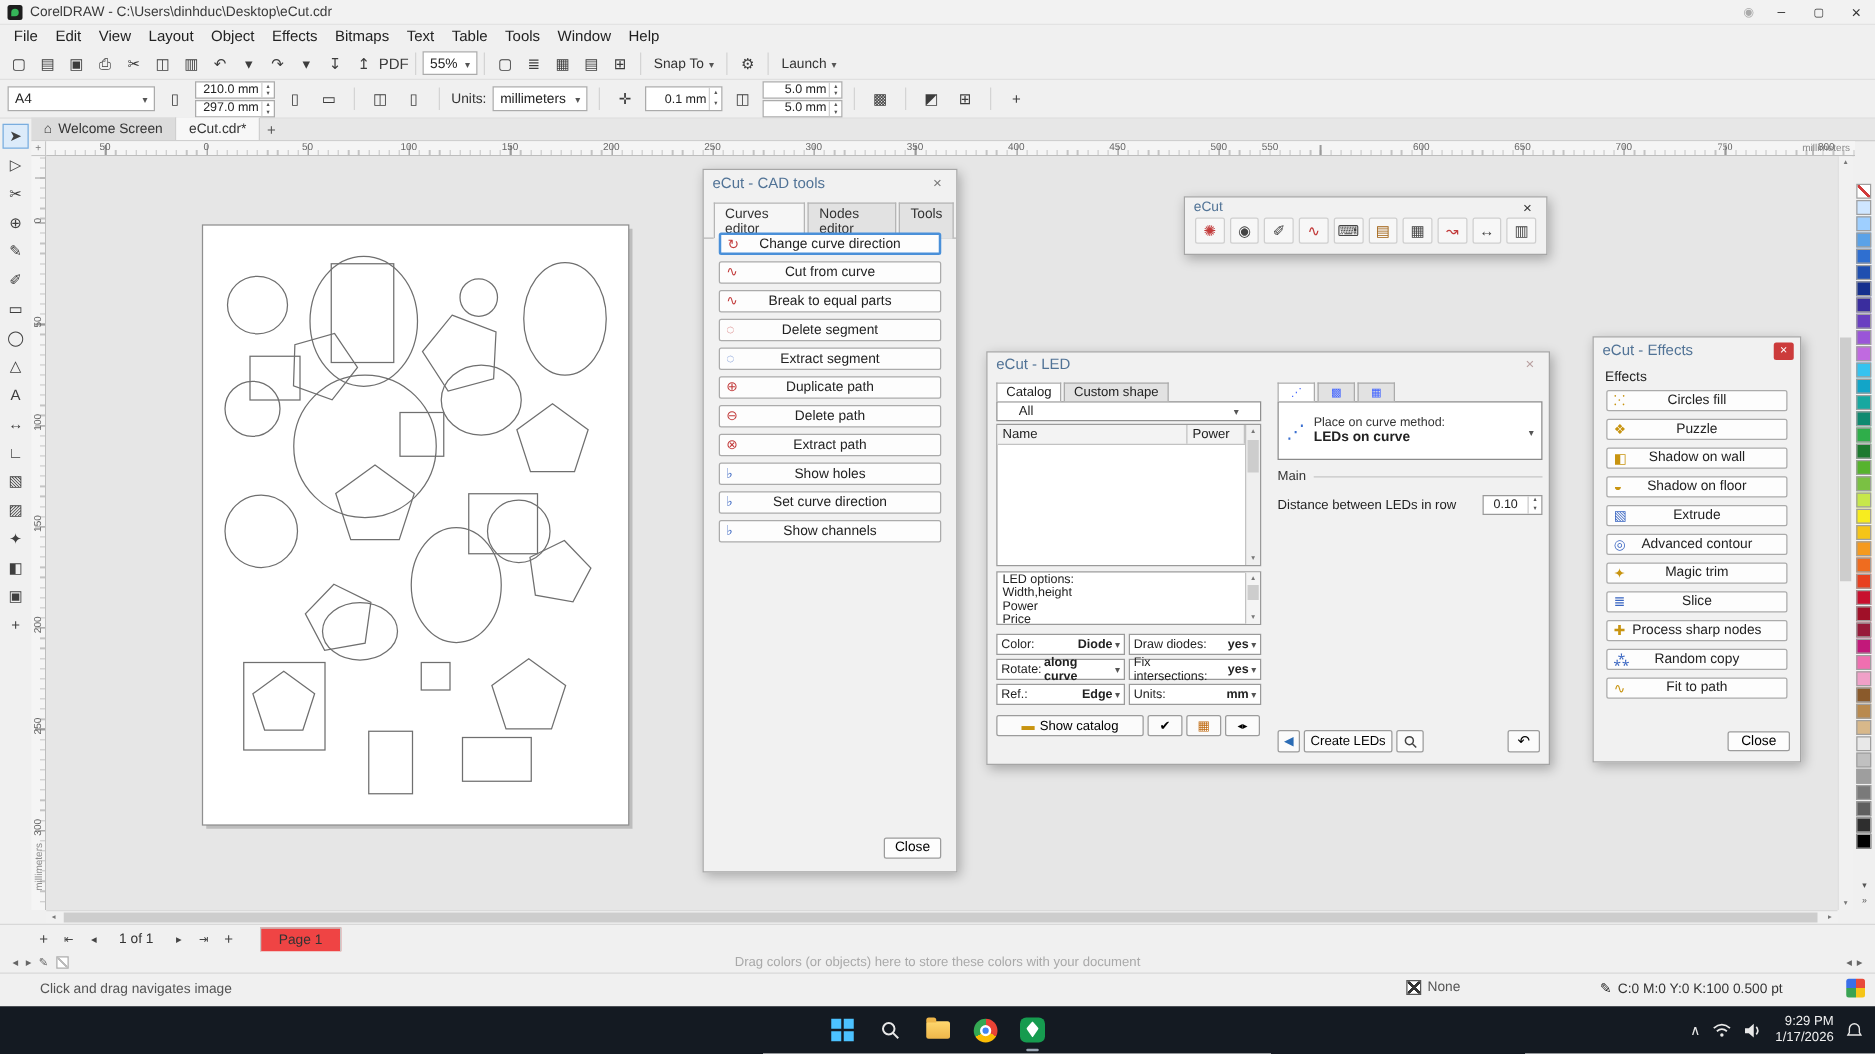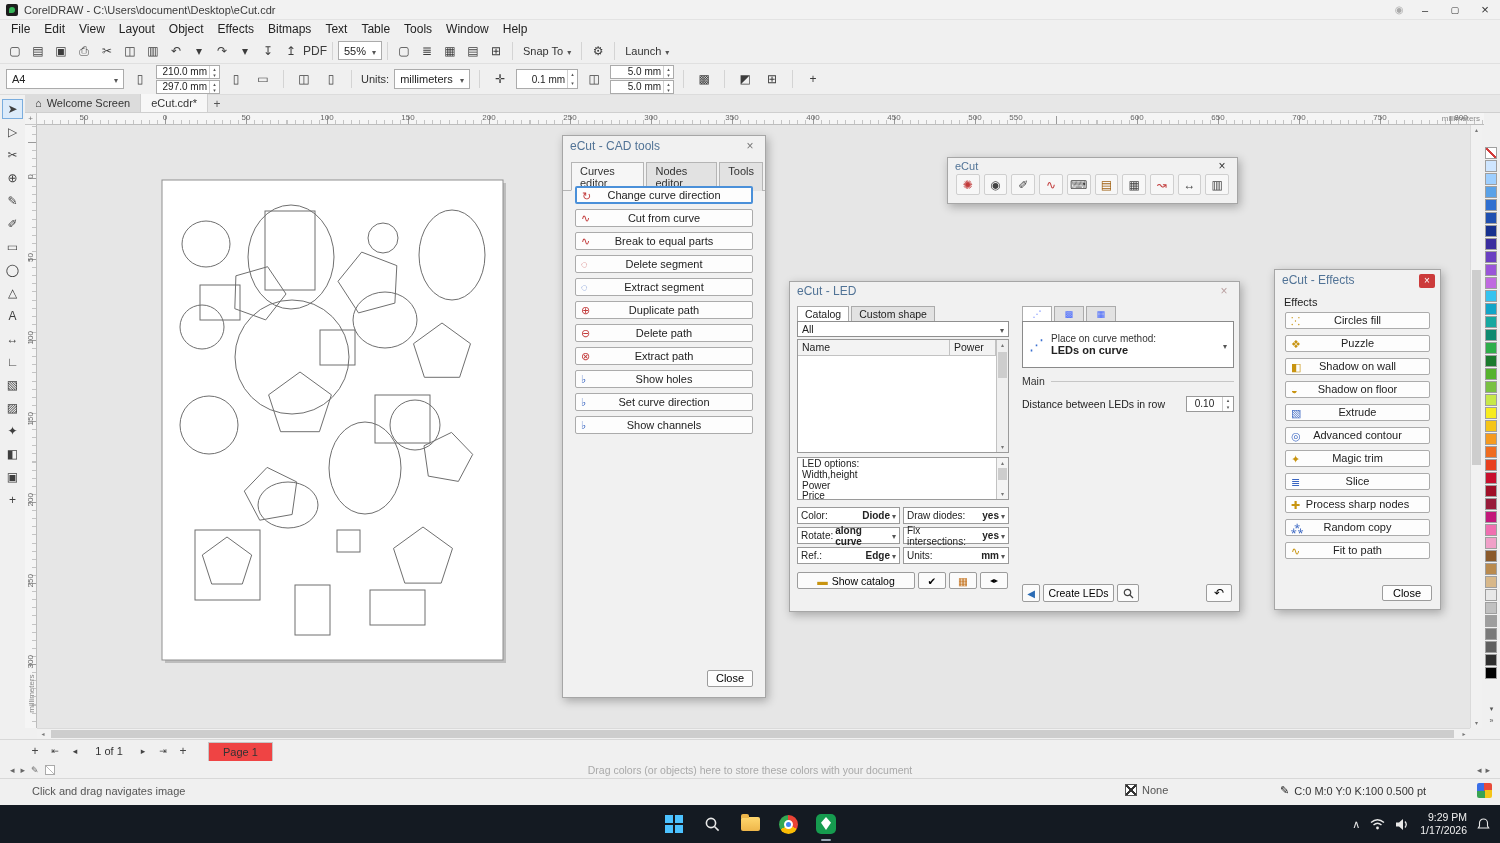--- a/index.html
+++ b/index.html
@@ -155,21 +155,21 @@
   .ebtn { width:24px; height:21px; background:#f7f7f7; border:1px solid #cfcfcf; border-radius:2px; display:flex; align-items:center; justify-content:center; }
   .ebtn .ico { font-size:12px; }
 
   
   .dlg-led { left:789px; top:281px; width:451px; height:331px; z-index:30; }
   .dlg-led .dlg-title { height:18px; }
   .led-left { position:absolute; left:7px; top:24px; width:212px; }
   .led-tabs { display:flex; }
   .led-tab { padding:1px 7px; font-size:10.5px; border:1px solid #ababab; border-bottom:none; background:#e2e2e2; margin-right:2px; }
   .led-tab.hl { background:#fff; }
-  .led-select { height:16px; margin-top:0px; background:#fff; border:1px solid #8f8f8f; display:flex; align-items:center; padding:0 4px; font-size:10.5px; }
+  .led-select { height:16px; margin-top:0px; background:#fff; border:1px solid #8f8f8f; display:flex; align-items:center; padding:0 17px; font-size:10.5px; }
   .led-select .chev { margin-left:auto; }
   .tbl { position:relative; margin-top:2px; height:114px; background:#fff; border:1px solid #9a9a9a; }
   .tbl-head { display:flex; height:16px; border-bottom:1px solid #c2c2c2; background:#f3f3f3; font-size:10.5px; }
   .tbl-head .c1 { flex:1; padding:1px 4px; border-right:1px solid #c2c2c2; }
   .tbl-head .c2 { width:46px; padding:1px 4px; border-right:1px solid #c2c2c2; }
   .tbl-scroll { position:absolute; right:0; top:0; bottom:0; width:12px; background:#efefef; border-left:1px solid #c2c2c2; }
   .tbl-scroll .thumb { position:absolute; left:1px; right:1px; top:12px; height:26px; background:#cdcdcd; }
   .mini-a { position:absolute; left:0; width:100%; font-size:6px; color:#777; text-align:center; line-height:10px; height:10px; }
   .infobox { position:relative; margin-top:4px; height:43px; background:#fff; border:1px solid #9a9a9a; font-size:10px; padding:1px 4px; line-height:1.08; }
   .opts { margin-top:7px; display:grid; grid-template-columns:103px 106px; gap:3px; }
@@ -205,21 +205,21 @@
   .dlg-fx .close-sm { right:8px; bottom:8px; width:50px; height:16px; line-height:14px; }
   .dlg-fx .dlg-x.red { position:absolute; right:5px; top:4px; }
 </style>
 </head>
 <body>
 
 <div class="app">
 
   <div class="titlebar">
     <span class="appicon"></span>
-    <span>CorelDRAW - C:\Users\document\Desktop\eCut.cdr</span>
+    <span>CorelDRAW - C:\Users\dinhduc\Desktop\eCut.cdr</span>
     <div class="win-controls">
       <span class="acct">◉</span>
       <span class="win-btn i-min"></span>
       <span class="win-btn i-max"></span>
       <span class="win-btn i-close"></span>
     </div>
   </div>
 
   <nav class="menubar">
       <span class="menu-item">File</span>
@@ -412,21 +412,21 @@
       <span style="left: 533px;">250</span>
       <span style="left: 614px;">300</span>
       <span style="left: 695px;">350</span>
       <span style="left: 776px;">400</span>
       <span style="left: 857px;">450</span>
       <span style="left: 938px;">500</span>
       <span style="left: 979px;">550</span>
       <span style="left: 1100px;">600</span>
       <span style="left: 1181px;">650</span>
       <span style="left: 1262px;">700</span>
-      <span style="left: 1343px;">750</span>
+      <span style="left: 1343px; font-family: Liberation Serif, serif;">750</span>
       <span style="left: 1424px;">800</span>
     </div>
   <div class="ruler-v">
     <span class="labels"></span>
     <span class="unit" style="position:absolute;bottom:30px;left:-14px;width:40px;transform:rotate(-90deg);font-size:8px;color:#8a8a8a;text-align:center;">millimeters</span>
   <span style="top: 47px;">0</span>
       <span style="top: 128px;">50</span>
       <span style="top: 209px;">100</span>
       <span style="top: 290px;">150</span>
       <span style="top: 371px;">200</span>

